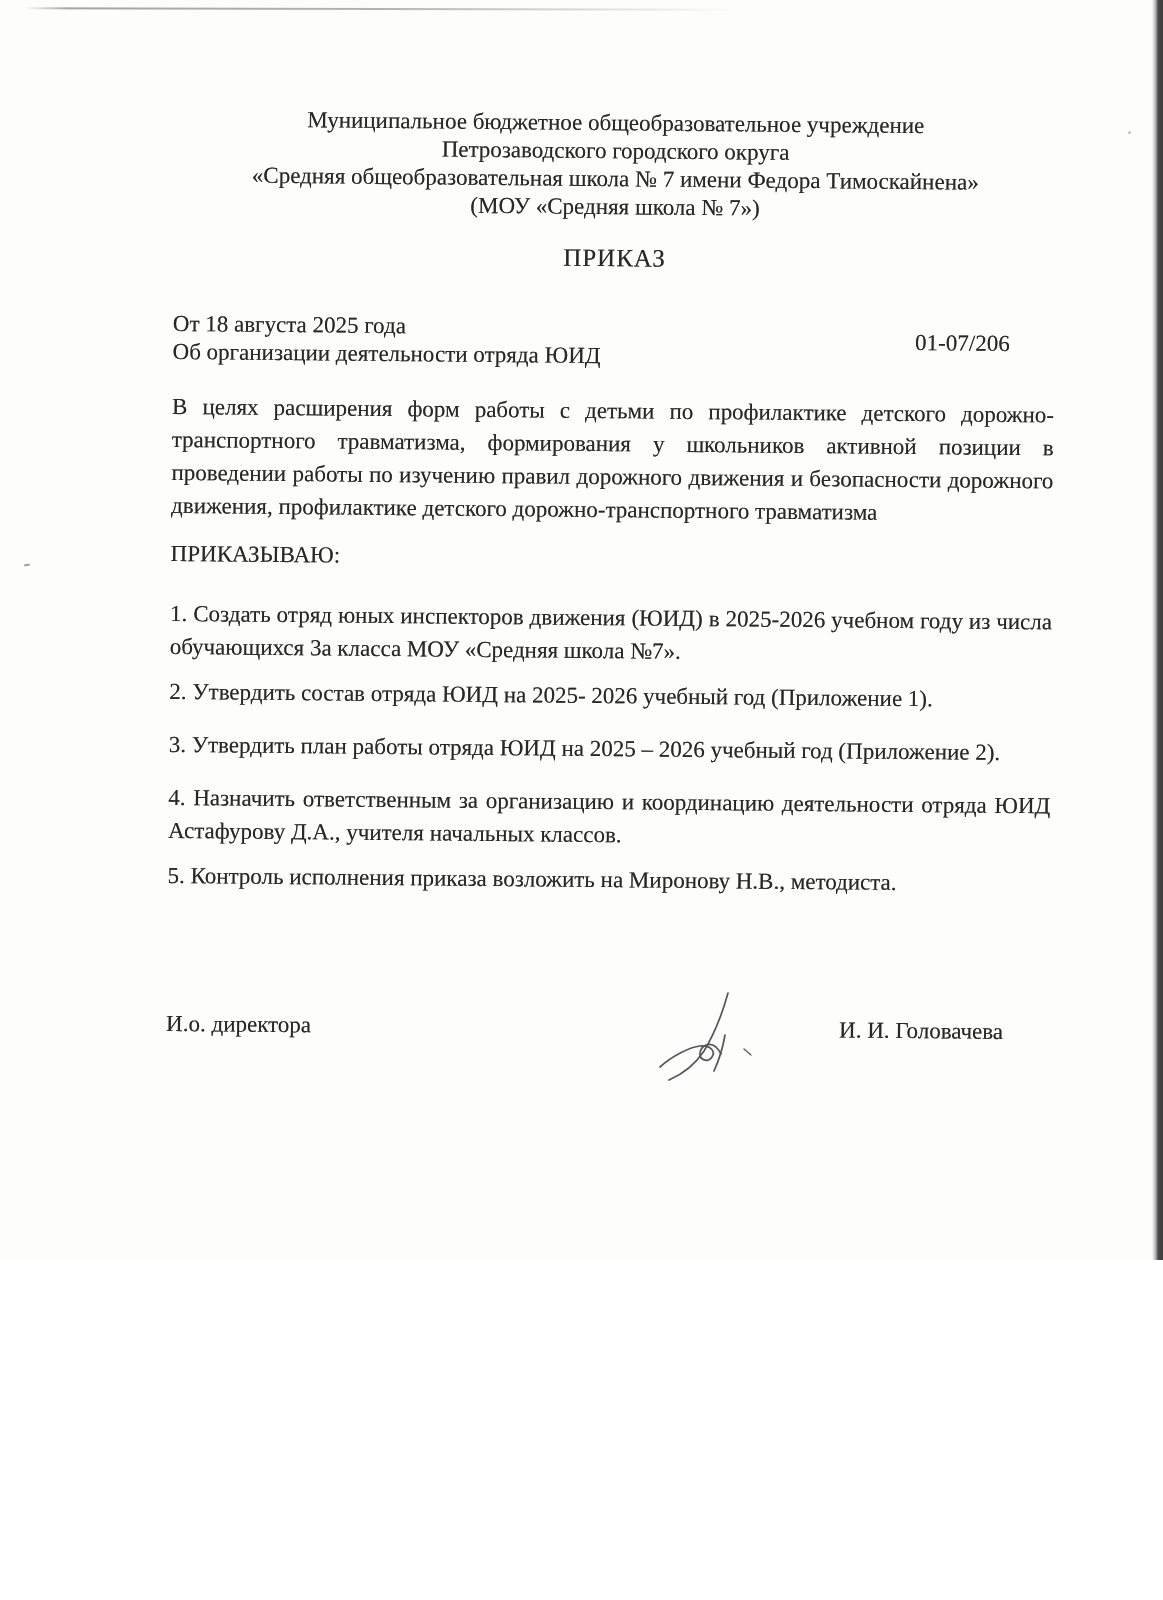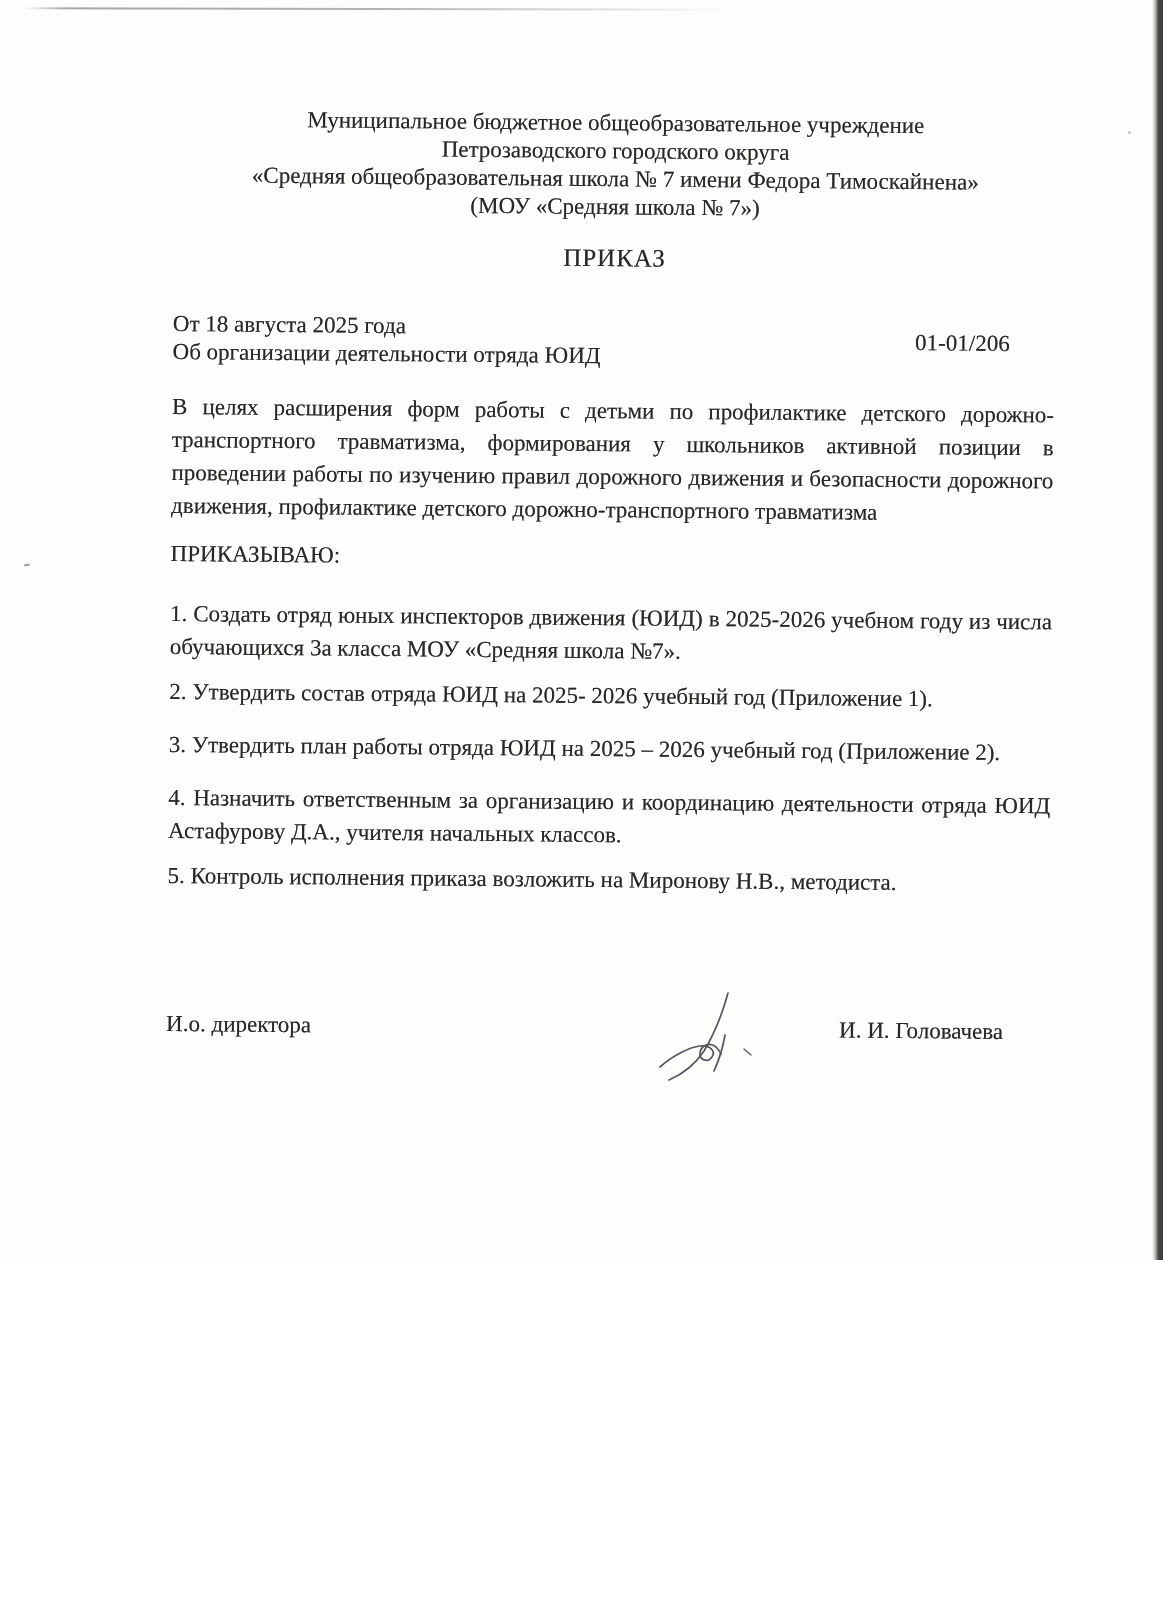--- a/index.html
+++ b/index.html
@@ -122,21 +122,21 @@
       <div>Петрозаводского городского округа</div>
       <div>«Средняя общеобразовательная школа № 7 имени Федора Тимоскайнена»</div>
       <div>(МОУ «Средняя школа № 7»)</div>
     </div>
 
     <div class="doc-title">ПРИКАЗ</div>
 
     <div class="meta-row">
       <div>От 18 августа 2025 года</div>
       <div>Об организации деятельности отряда ЮИД</div>
-      <div class="order-number">01-01/206</div>
+      <div class="order-number">01-07/206</div>
     </div>
 
     <p class="preamble">В целях расширения форм работы с детьми по профилактике детского дорожно-транспортного травматизма, формирования у школьников активной позиции в проведении работы по изучению правил дорожного движения и безопасности дорожного движения, профилактике детского дорожно-транспортного травматизма</p>
 
     <p class="directive">ПРИКАЗЫВАЮ:</p>
 
     <div class="items">
       <p>1. Создать отряд юных инспекторов движения (ЮИД) в 2025-2026 учебном году из числа обучающихся 3а класса МОУ «Средняя школа №7».</p>
       <p>2. Утвердить состав отряда ЮИД на 2025- 2026 учебный год (Приложение 1).</p>
       <p>3. Утвердить план работы отряда ЮИД на 2025 – 2026 учебный год (Приложение 2).</p>

